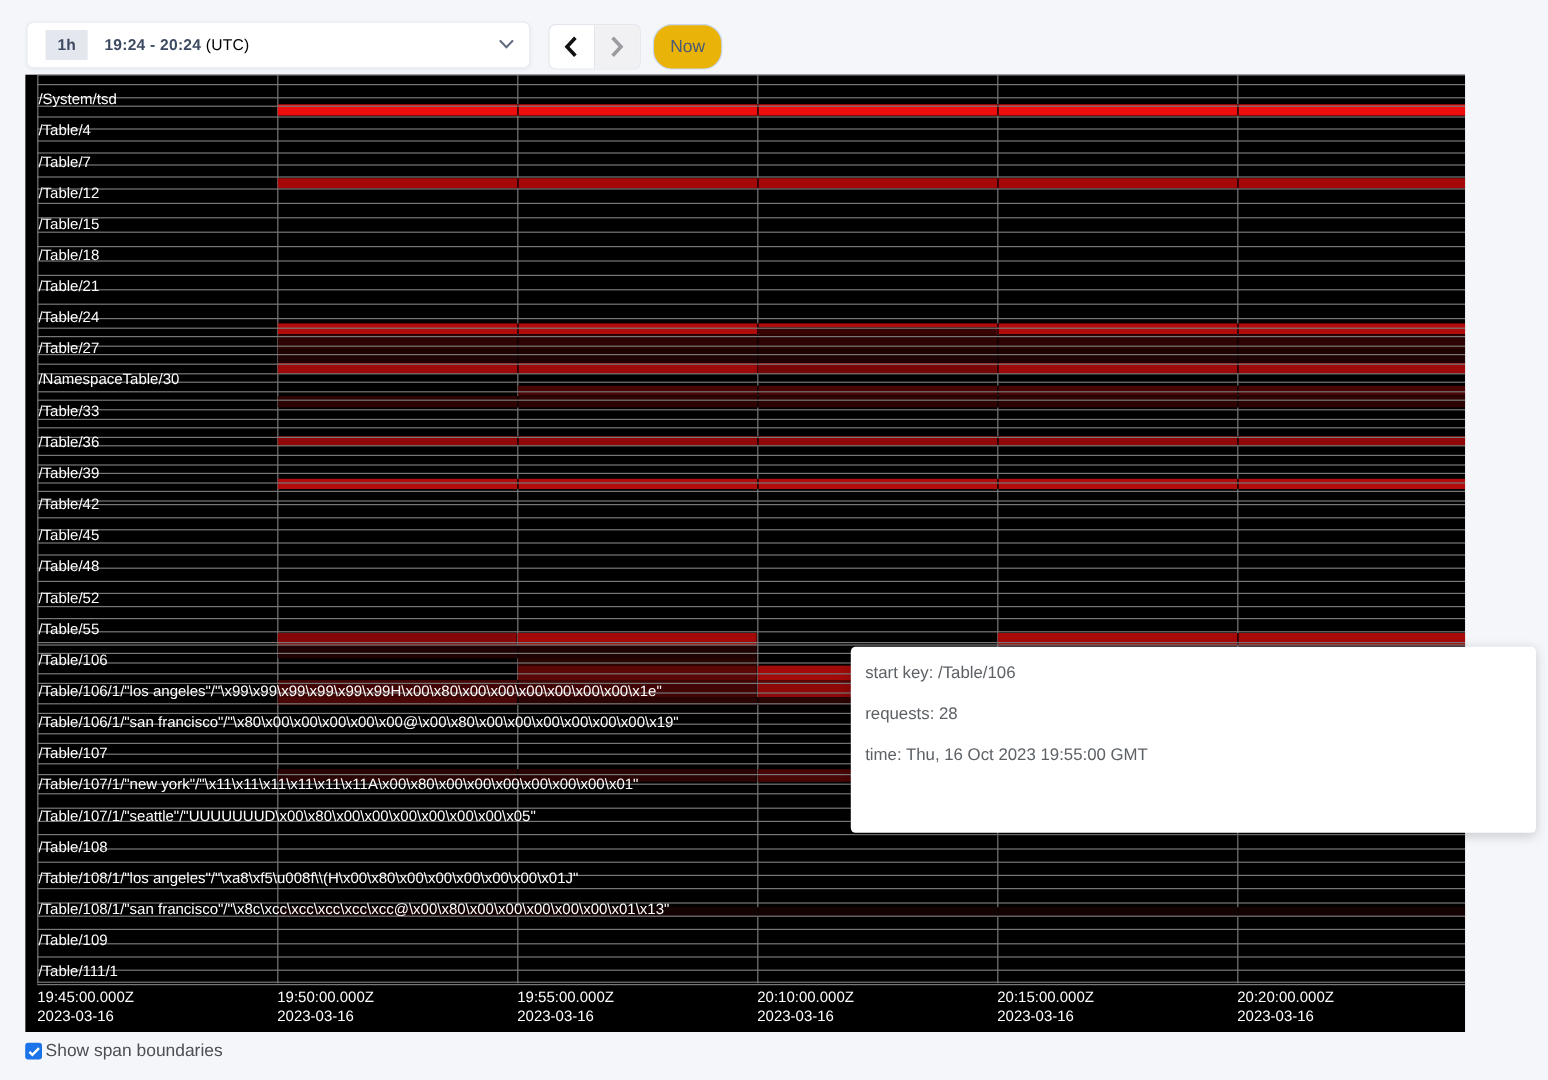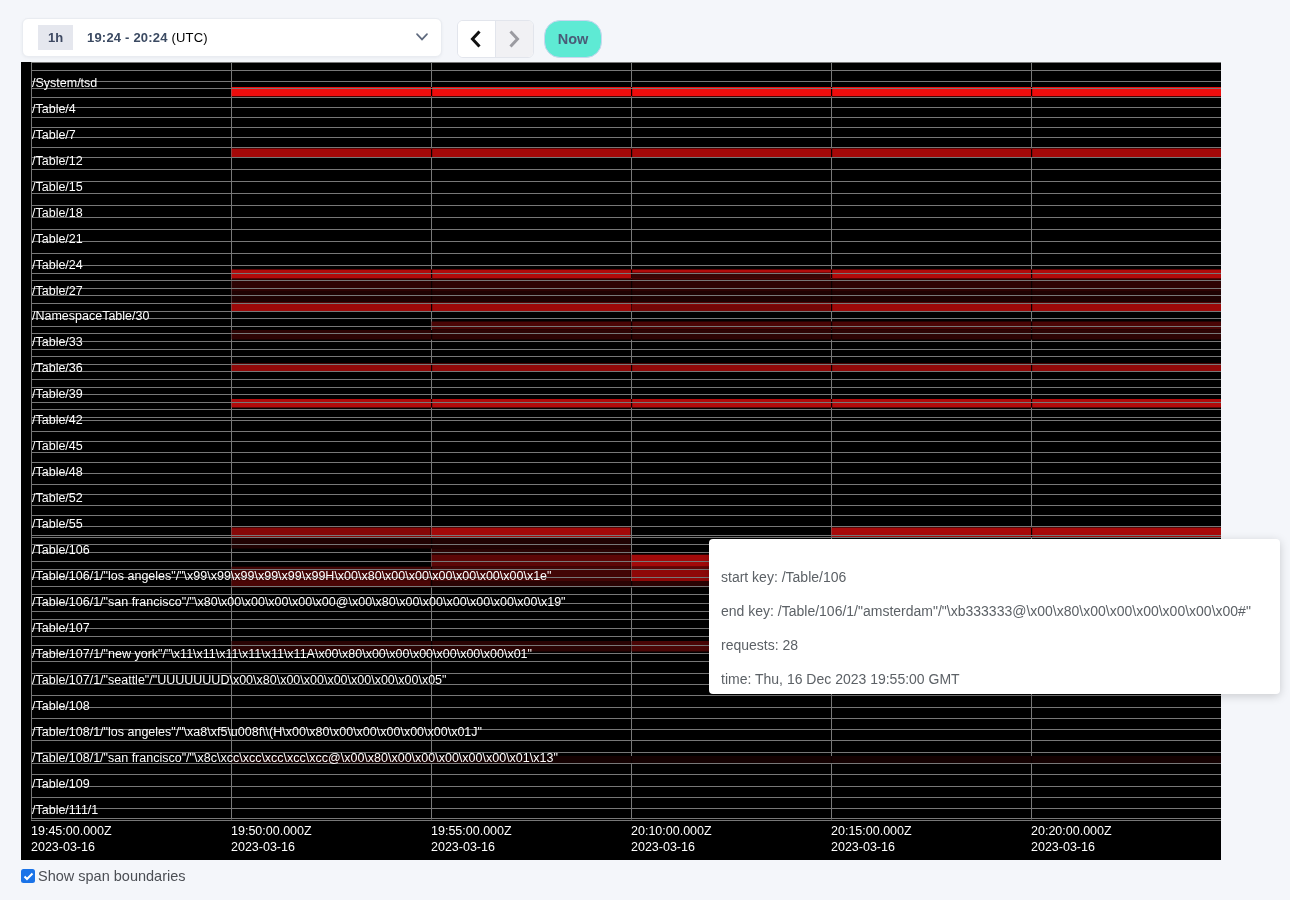--- a/index.html
+++ b/index.html
@@ -5,22 +5,22 @@
 html,body{width:1290px;height:900px;overflow:hidden;background:#f4f6fa;font-family:"Liberation Sans",sans-serif}
 .stage{position:relative;width:1290px;height:900px}
 .timecard{position:absolute;left:22px;top:18px;width:420px;height:39px;background:#fff;border:1px solid #e9ecf1;border-radius:6px;box-shadow:0 1px 3px rgba(40,50,70,.06);display:flex;align-items:center}
 .badge{position:absolute;left:15px;top:6px;width:35px;height:25px;background:#e5e7ee;border-radius:0;font-size:13px;font-weight:bold;color:#3e4962;display:flex;align-items:center;justify-content:center}
 .range{position:absolute;left:64px;top:0;height:37px;line-height:37px;font-size:13px;font-weight:bold;color:#3b4a62;letter-spacing:.2px}
 .utc{font-weight:normal;color:#000000}
 .carddown{position:absolute;right:12px;top:13px}
 .arrows{position:absolute;left:457px;top:20px;width:77px;height:38px;border:1px solid #e2e5ec;border-radius:6px;background:#fff;display:flex;overflow:hidden}
 .arrows .cellL{width:38px;height:100%;display:flex;align-items:center;justify-content:center;background:#fff;border-right:1px solid #e2e5ec}
 .arrows .cellR{width:38px;height:100%;display:flex;align-items:center;justify-content:center;background:#f1f1f4}
-.nowbtn{position:absolute;left:544px;top:20px;width:58px;height:38px;background:#5eead4;border:1px solid #c9d6ee;border-radius:16px;font-size:14.5px;font-weight:bold;color:#4a5b77;display:flex;align-items:center;justify-content:center}
-.tooltip{position:absolute;left:709px;top:539px;width:571px;height:155px;background:#fff;border-radius:4px;box-shadow:0 2px 10px rgba(0,0,0,.18);padding:30px 0 0 12px;z-index:5}
+.nowbtn{position:absolute;left:544px;top:20px;width:58px;height:38px;background:#eab308;border:1px solid #c9d6ee;border-radius:16px;font-size:14.5px;font-weight:normal;color:#4a5b77;display:flex;align-items:center;justify-content:center}
+.tooltip{position:absolute;left:709px;top:539px;width:571px;height:155px;background:#fff;border-radius:4px;box-shadow:0 2px 10px rgba(0,0,0,.18);padding:13px 0 0 12px;z-index:5}
 .tooltip div{font-size:14px;color:#5c6166;line-height:16px;margin-bottom:18px;white-space:nowrap}
 .checkrow{position:absolute;left:21px;top:868px;height:16px;display:flex;align-items:center}
 .cbox{width:14px;height:14px;background:#1a73e8;border-radius:2.5px;margin-right:3px;display:flex;align-items:center;justify-content:center}
 .cbl{font-size:14.5px;color:#4b4e54}
 </style></head>
 <body>
 <div class="stage">
   <div class="timecard">
     <span class="badge">1h</span>
     <span class="range">19:24 - 20:24 <span class="utc">(UTC)</span></span>
@@ -245,23 +245,22 @@
 <text x="410" y="789" font-family="Liberation Sans, sans-serif" font-size="12.5" fill="#fff">2023-03-16</text>
 <text x="610" y="773" font-family="Liberation Sans, sans-serif" font-size="12.5" fill="#fff">20:10:00.000Z</text>
 <text x="610" y="789" font-family="Liberation Sans, sans-serif" font-size="12.5" fill="#fff">2023-03-16</text>
 <text x="810" y="773" font-family="Liberation Sans, sans-serif" font-size="12.5" fill="#fff">20:15:00.000Z</text>
 <text x="810" y="789" font-family="Liberation Sans, sans-serif" font-size="12.5" fill="#fff">2023-03-16</text>
 <text x="1010" y="773" font-family="Liberation Sans, sans-serif" font-size="12.5" fill="#fff">20:20:00.000Z</text>
 <text x="1010" y="789" font-family="Liberation Sans, sans-serif" font-size="12.5" fill="#fff">2023-03-16</text>
 </svg>
   <div class="tooltip">
     <div>start key: /Table/106</div>
-    <div>end key: /Table/106/1/"amsterdam"/"\xb333333@\x00\x80\x00\x00\x00\x00\x00\x00#"</div>
     <div>requests: 28</div>
-    <div>time: Thu, 16 Dec 2023 19:55:00 GMT</div>
+    <div>time: Thu, 16 Oct 2023 19:55:00 GMT</div>
   </div>
   <div class="checkrow">
       <span class="cbox">
         <svg width="11" height="9" viewBox="0 0 11 9">
           <path d="M1.5 4.5 L4 7 L9.5 1.5" stroke="#fff" stroke-width="2" fill="none"></path>
         </svg>
       </span>
       <span class="cbl">Show span boundaries</span>
     </div>
 </div>

